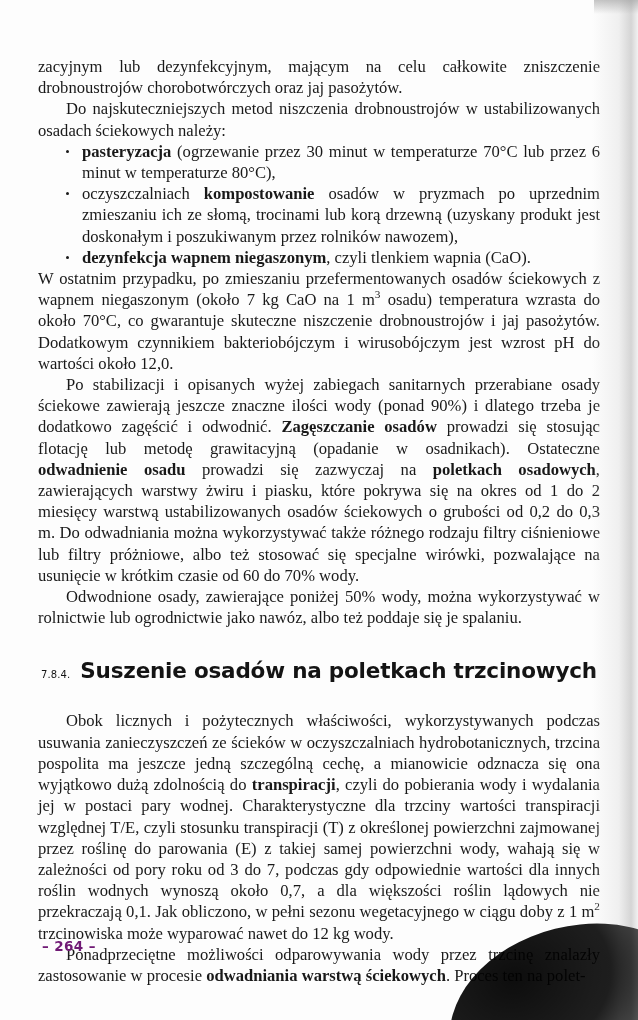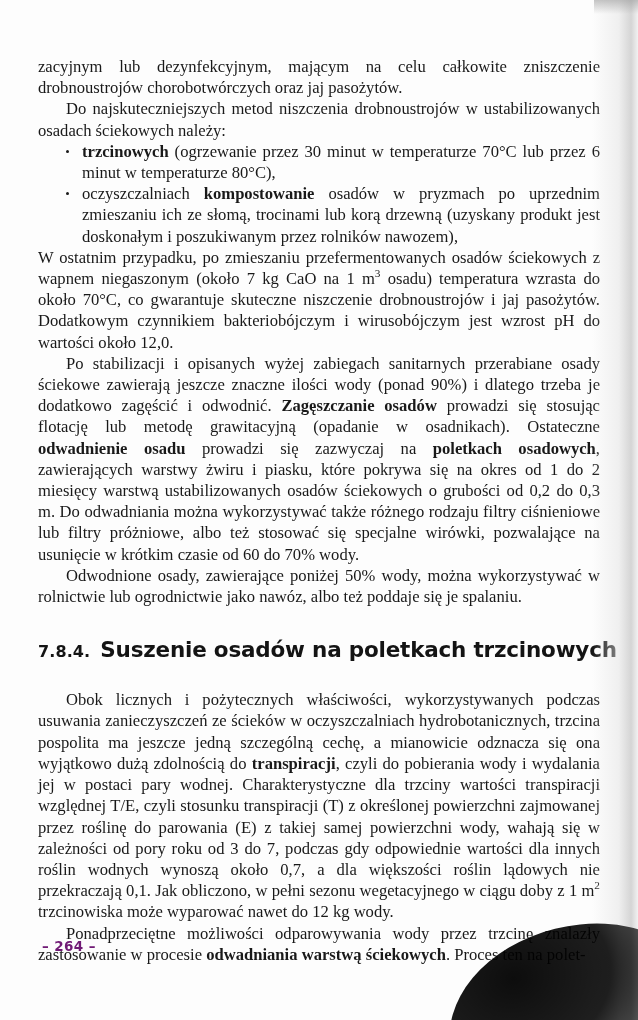--- a/index.html
+++ b/index.html
@@ -103,22 +103,22 @@
     padding: 0;
     font-family: "DejaVu Sans", "Liberation Sans", sans-serif;
     font-weight: bold;
     font-size: 21.5px;
     letter-spacing: -0.2px;
     text-align: center;
     color: #141414;
     white-space: nowrap;
   }
   h2.section .num {
-    font-weight: bold;
-    font-size: 16px;
+    font-weight: normal;
+    font-size: 10px;
     letter-spacing: 0.1px;
     margin-right: 10px;
     vertical-align: baseline;
   }
 
   .folio {
     position: absolute;
     left: 42px;
     top: 938px;
     font-family: "DejaVu Sans", "Liberation Sans", sans-serif;
@@ -136,24 +136,27 @@
 <div class="page">
 
   <div class="text-col">
 
     <p class="body cont"><span>zacyjnym lub dezynfekcyjnym, mającym na celu całkowite zniszczenie drobnoustrojów chorobotwórczych oraz jaj pasożytów.</span></p>
 
     <p class="body"><span>Do najskuteczniejszych metod niszczenia drobnoustrojów w ustabilizowanych osadach ściekowych należy:</span></p>
 
     <ul class="bullets">
       <li>
-        <span class="dot"></span><b>trzcinowych</b><span> (ogrzewanie przez 30 minut w temperaturze 70°C lub przez 6 minut w temperaturze 80°C),</span>
+        <span class="dot"></span><b>pasteryzacja</b><span> (ogrzewanie przez 30 minut w temperaturze 70°C lub przez 6 minut w temperaturze 80°C),</span>
       </li>
       <li>
         <span class="dot"></span><span>oczyszczalniach </span><b>kompostowanie</b><span> osadów w pryzmach po uprzednim zmieszaniu ich ze słomą, trocinami lub korą drzewną (uzyskany produkt jest doskonałym i poszukiwanym przez rolników nawozem),</span>
+      </li>
+      <li>
+        <span class="dot"></span><b>dezynfekcja wapnem niegaszonym</b><span>, czyli tlenkiem wapnia (CaO).</span>
       </li>
     </ul>
 
     <p class="body cont"><span>W ostatnim przypadku, po zmieszaniu przefermentowanych osadów ściekowych z wapnem niegaszonym (około 7 kg CaO na 1 m</span><sup>3</sup><span> osadu) temperatura wzrasta do około 70°C, co gwarantuje skuteczne niszczenie drobnoustrojów i jaj pasożytów. Dodatkowym czynnikiem bakteriobójczym i wirusobójczym jest wzrost pH do wartości około 12,0.</span></p>
 
     <p class="body"><span>Po stabilizacji i opisanych wyżej zabiegach sanitarnych przerabiane osady ściekowe zawierają jeszcze znaczne ilości wody (ponad 90%) i dlatego trzeba je dodatkowo zagęścić i odwodnić. </span><b>Zagęszczanie osadów</b><span> prowadzi się stosując flotację lub metodę grawitacyjną (opadanie w osadnikach). Ostateczne </span><b>odwadnienie osadu</b><span> prowadzi się zazwyczaj na </span><b>poletkach osadowych</b><span>, zawierających warstwy żwiru i piasku, które pokrywa się na okres od 1 do 2 miesięcy warstwą ustabilizowanych osadów ściekowych o grubości od 0,2 do 0,3 m. Do odwadniania można wykorzystywać także różnego rodzaju filtry ciśnieniowe lub filtry próżniowe, albo też stosować się specjalne wirówki, pozwalające na usunięcie w krótkim czasie od 60 do 70% wody.</span></p>
 
     <p class="body"><span>Odwodnione osady, zawierające poniżej 50% wody, można wykorzystywać w rolnictwie lub ogrodnictwie jako nawóz, albo też poddaje się je spalaniu.</span></p>
 
     <div class="sp-a" style="height:30px"></div>

